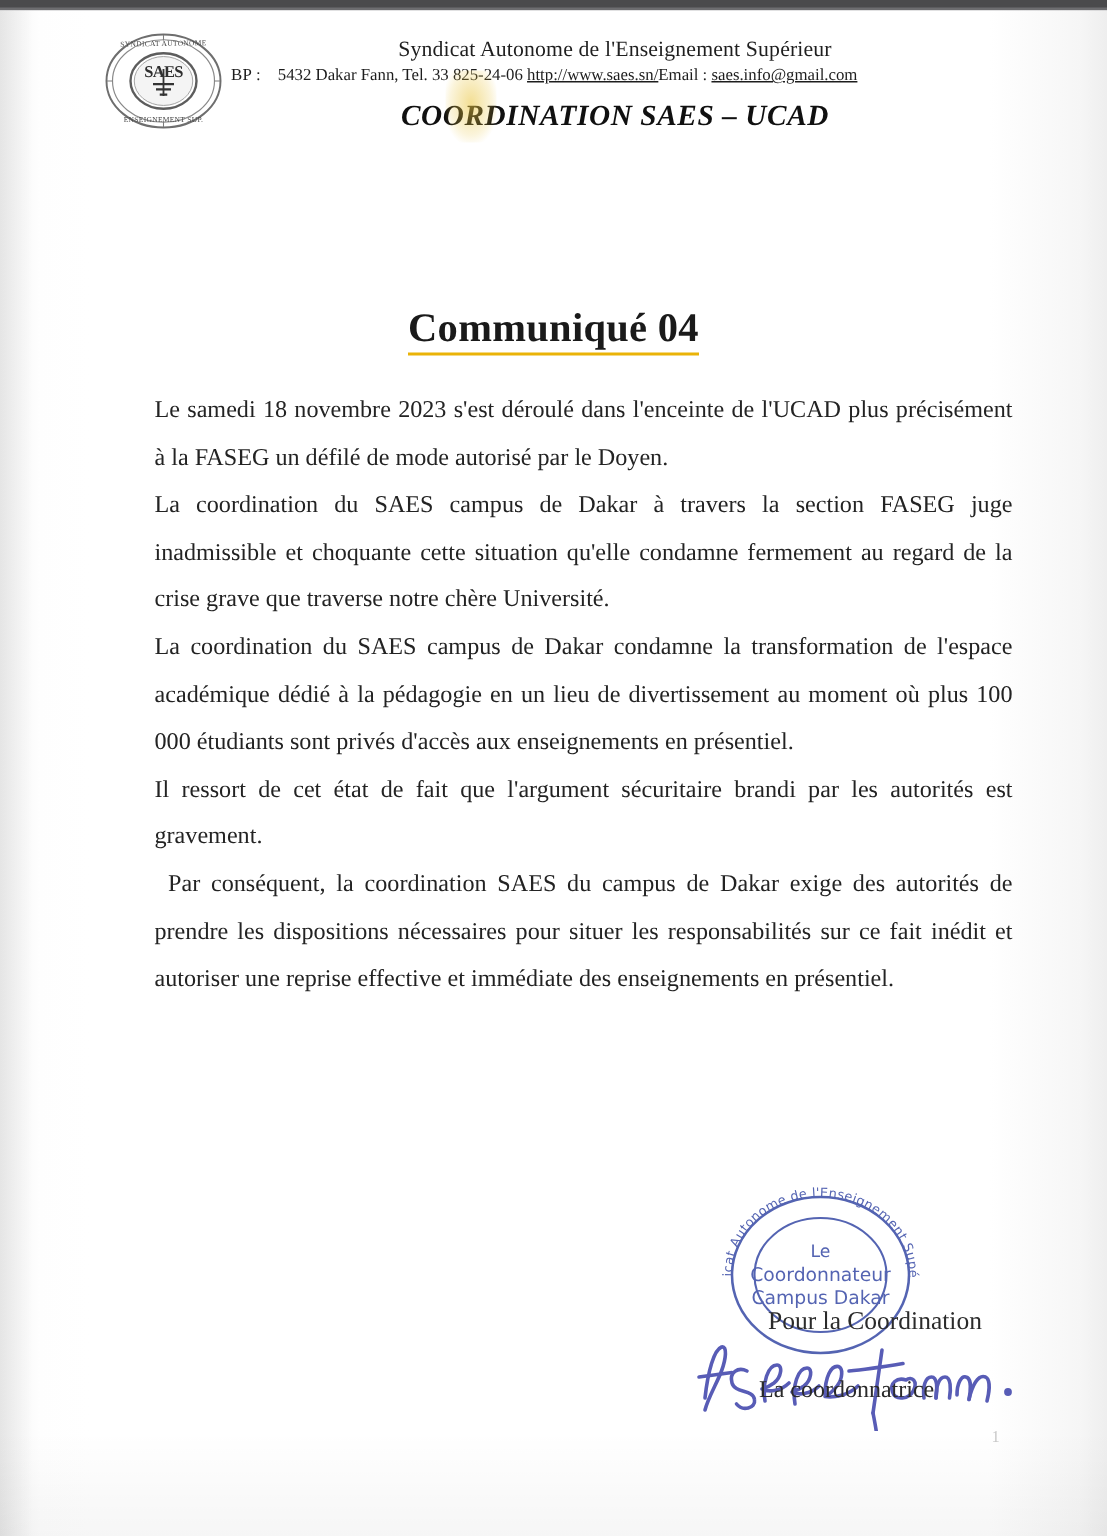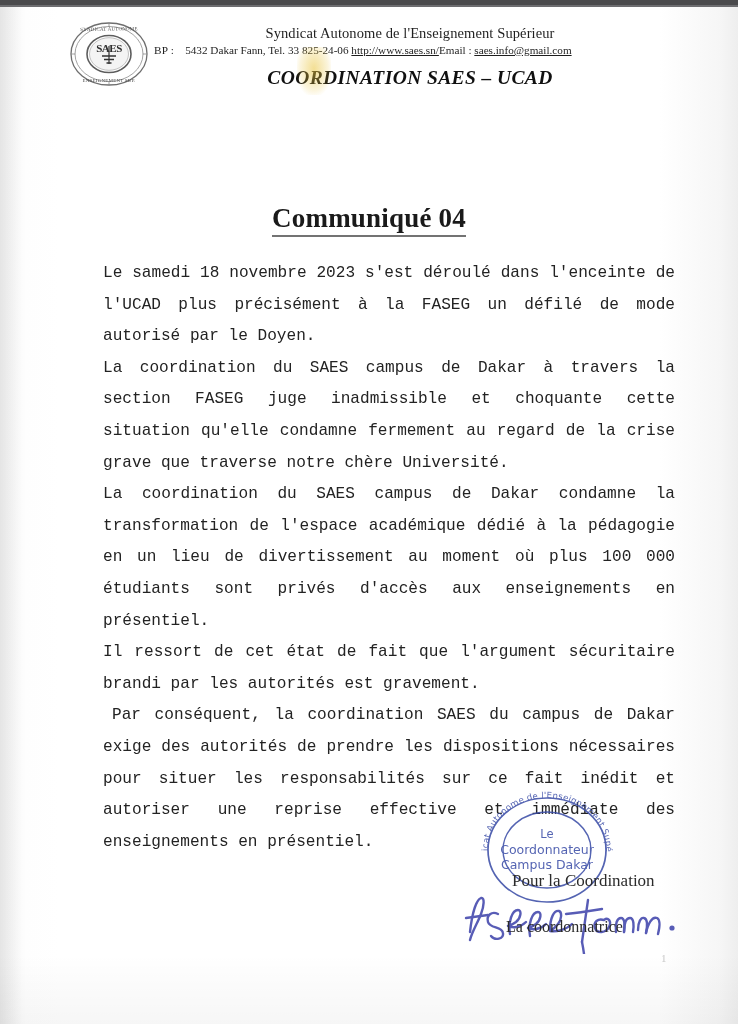--- a/index.html
+++ b/index.html
@@ -137,41 +137,40 @@
     left: 0;
     top: 203px;
     width: 738px;
     text-align: center;
     font-size: 27px;
     font-weight: bold;
     color: #1a1a1a;
     letter-spacing: 0.2px;
   }
   .doc-title span {
-    border-bottom: 2px solid #737373;
+    border-bottom: 2px solid #eab308;
     padding-bottom: 2px;
     text-align: center;
   }
 
   
   .doc-body {
     position: absolute;
     left: 103px;
     top: 258px;
     width: 572px;
     font-size: 16.1px;
     line-height: 31.6px;
     text-align: justify;
     color: #232323;
   }
   .doc-body p {
     margin: 0;
     text-align: justify;
     text-justify: inter-word;
-    font-family: Liberation Mono, monospace;
   }
   .doc-body p.lead-indent {
     text-indent: 9px;
   }
   .doc-body p:last-child { text-align: justify; }
 
   
   .signature-zone {
     position: absolute;
     left: 452px;

